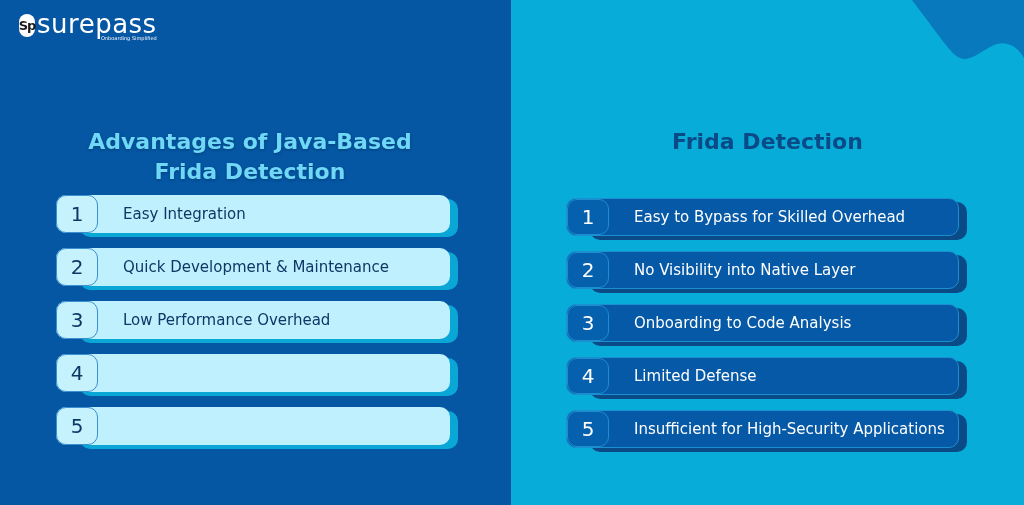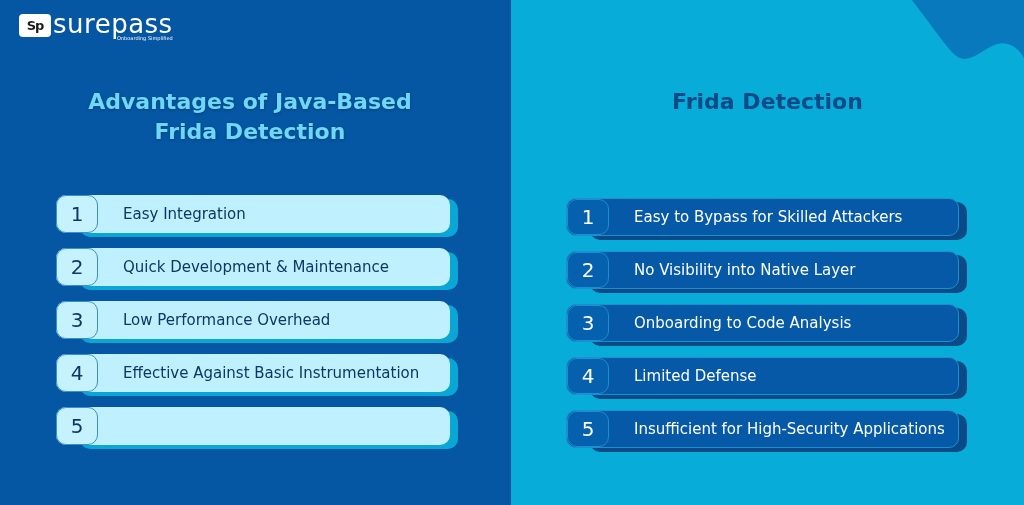--- a/index.html
+++ b/index.html
@@ -4,26 +4,26 @@
 <style>
   * { box-sizing: border-box; margin: 0; padding: 0; }
   html, body { width: 1024px; height: 505px; overflow: hidden; }
   body { font-family: "DejaVu Sans", sans-serif; position: relative; background: #0556a3; }
   .panel { position: absolute; top: 0; height: 505px; }
   .panel-left { left: 0; width: 511px; background: #0556a3; }
   .panel-right { left: 511px; width: 513px; background: #08acd9; overflow: hidden; }
   .corner-wave { position: absolute; right: 0; top: 0; width: 112px; height: 70px; }
 
   .logo { position: absolute; left: 19px; top: 14px; display: flex; align-items: flex-start; }
-  .logo-badge { width: 32px; height: 23px; background: #ffffff; border-radius: 4px; display: flex; align-items: center; justify-content: center; color: #1b1b1b; font-family: "DejaVu Sans", sans-serif; font-size: 13px; letter-spacing: -1px; font-weight: bold; }
+  .logo-badge { width: 16px; height: 23px; background: #ffffff; border-radius: 11px; display: flex; align-items: center; justify-content: center; color: #1b1b1b; font-family: "DejaVu Sans", sans-serif; font-size: 13px; letter-spacing: -1px; font-weight: bold; }
   .logo-text { display: flex; flex-direction: column; margin-left: 2px; }
   .logo-name { color: #ffffff; font-size: 26px; line-height: 20px; letter-spacing: 0.5px; font-family: "DejaVu Sans", sans-serif; }
   .logo-tag { color: #ffffff; font-size: 5px; align-self: flex-end; margin-top: 1px; }
 
-  .title { position: absolute; text-align: center; font-family: "DejaVu Sans", sans-serif; font-weight: bold; font-size: 22px; line-height: 30px; }
+  .title { position: absolute; text-align: center; font-family: "DejaVu Sans", sans-serif; font-weight: bold; font-size: 22px; line-height: 30px; margin-top: 40px; }
   .title-left { left: 40px; width: 420px; top: 87px; color: #6fd8f7; text-shadow: 0 1px 3px rgba(0,0,0,0.25); }
   .title-right { left: 550px; width: 435px; top: 87px; color: #0a4a87; }
 
   .card { position: absolute; height: 38px; }
   .card .shadow { position: absolute; left: 24px; top: 4px; right: -8px; bottom: -4px; border-radius: 10px; }
   .card .face { position: absolute; left: 0; top: 0; right: 0; bottom: 0; border-radius: 10px; display: flex; align-items: center; }
   .card .num { width: 42px; height: 100%; border-radius: 10px; display: flex; align-items: center; justify-content: center; font-size: 20px; flex: none; }
   .card .label { margin-left: 25px; font-size: 15px; white-space: nowrap; }
 
   .card-adv { left: 56px; width: 394px; }
@@ -83,35 +83,34 @@
   <div class="shadow"></div>
   <div class="face">
     <div class="num">3</div>
     <div class="label">Low Performance Overhead</div>
   </div>
 </div>
 <div class="card card-adv" style="top:354px">
   <div class="shadow"></div>
   <div class="face">
     <div class="num">4</div>
-    <div class="label">Effective Against Basic Instrumentation</div>
   </div>
 </div>
 <div class="card card-adv" style="top:407px">
   <div class="shadow"></div>
   <div class="face">
     <div class="num">5</div>
   </div>
 </div>
 
 <div class="card card-lim" style="top:198px">
   <div class="shadow"></div>
   <div class="face">
     <div class="num">1</div>
-    <div class="label">Easy to Bypass for Skilled Attackers</div>
+    <div class="label">Easy to Bypass for Skilled Overhead</div>
   </div>
 </div>
 <div class="card card-lim" style="top:251px">
   <div class="shadow"></div>
   <div class="face">
     <div class="num">2</div>
     <div class="label">No Visibility into Native Layer</div>
   </div>
 </div>
 <div class="card card-lim" style="top:304px">

